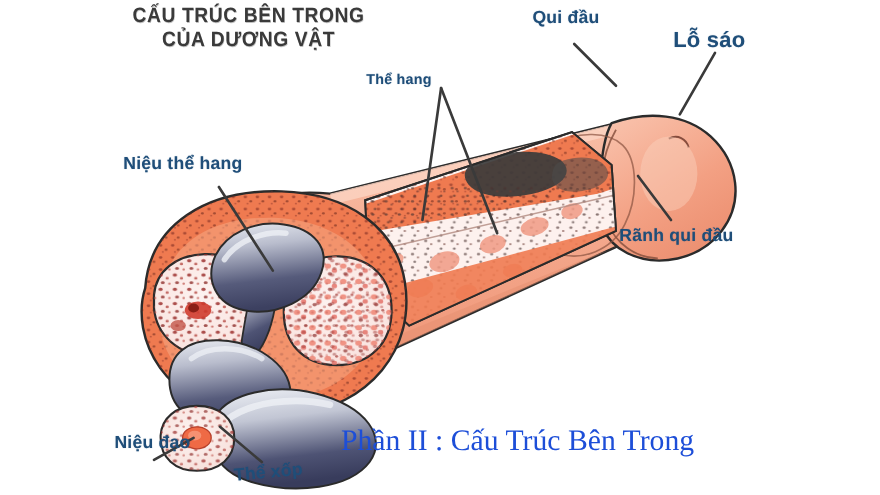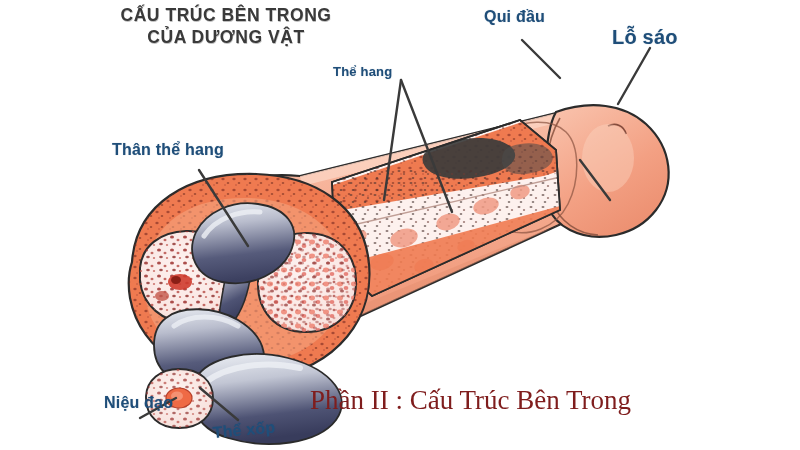--- a/index.html
+++ b/index.html
@@ -45,21 +45,21 @@
     letter-spacing: 0.6px;
     transform: scaleX(0.92);
     transform-origin: center top;
     text-shadow: 0.5px 0.5px 0 rgba(0,0,0,0.25);
   }
   #title-line2 { display: block; }
   #caption {
     position: absolute;
     left: 310px;
     top: 385px;
-    color: #7f1d1d;
+    color: #1d4ed8;
     font-family: "Liberation Serif", serif;
     font-size: 27px;
     font-weight: normal;
     white-space: nowrap;
   }
   #lbl-qui-dau   { left: 484px; top: 8px;   font-size: 16px; }
   #lbl-lo-sao    { left: 612px; top: 26px;  font-size: 20px; }
   #lbl-the-hang  { left: 333px; top: 64px;  font-size: 13px; }
   #lbl-than-the-hang { left: 112px; top: 141px; font-size: 16px; }
   #lbl-ranh-qui-dau  { left: 563px; top: 206px; font-size: 16px; }
@@ -308,19 +308,20 @@
   </svg>
 
   <div id="title-block">
     <span>CẤU TRÚC BÊN TRONG</span>
     <span id="title-line2">CỦA DƯƠNG VẬT</span>
   </div>
 
   <div class="lbl" id="lbl-qui-dau">Qui đầu</div>
   <div class="lbl" id="lbl-lo-sao">Lỗ sáo</div>
   <div class="lbl" id="lbl-the-hang">Thể hang</div>
-  <div class="lbl" id="lbl-than-the-hang">Thân thể hang</div>
+  <div class="lbl" id="lbl-than-the-hang">Niệu thể hang</div>
+  <div class="lbl" id="lbl-ranh-qui-dau">Rãnh qui đầu</div>
   <div class="lbl" id="lbl-nieu-dao">Niệu đạo</div>
   <div class="lbl" id="lbl-the-xop">Thể xốp</div>
 
   <div id="caption">Phần II : Cấu Trúc Bên Trong</div>
 
 </div>
 
 </body></html>

